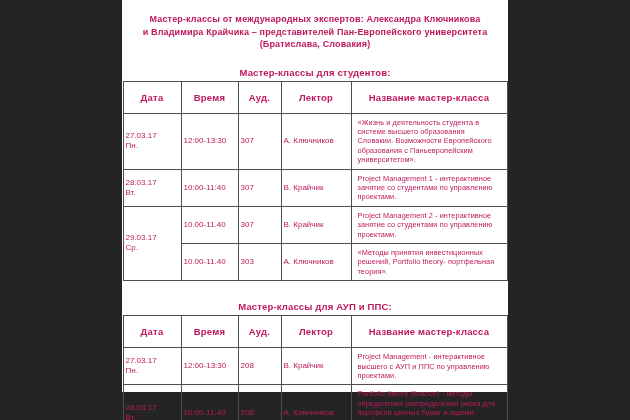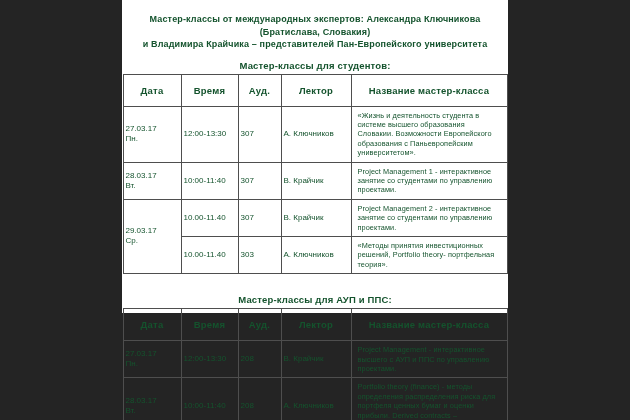--- a/index.html
+++ b/index.html
@@ -2,31 +2,31 @@
 <html><head>
 <meta charset="utf-8">
 <style>
   html,body{margin:0;padding:0;}
   body{
     width:630px;height:420px;position:relative;overflow:hidden;
     background:#242424;
     font-family:"Liberation Sans","DejaVu Sans",sans-serif;
   }
   .page{
-    position:absolute;left:122px;top:0;width:386px;height:313px;
-    background:#ffffff;color:#14532d;
+    position:absolute;left:122px;top:0;width:386px;height:392px;
+    background:#ffffff;color:#be185d;
   }
   .doc-title{
     padding-top:13px;text-align:center;font-weight:700;
     font-size:9px;line-height:12.5px;letter-spacing:0.15px;
   }
   .section-title{
     text-align:center;font-weight:700;font-size:9.5px;letter-spacing:0.15px;
   }
-  .section-title.first{margin-top:9px;}
+  .section-title.first{margin-top:16px;}
   .section-title.second{margin-top:20px;}
   table.schedule{
     border-collapse:collapse;table-layout:fixed;
     width:384px;margin:3px auto 0;padding-left:48px;
   }
   .schedule th,.schedule td{border:1.5px solid #4e4e4e;}
   .schedule th{
     font-size:9.5px;font-weight:700;padding:10px 0;letter-spacing:0.2px;
   }
   .schedule td{
@@ -42,22 +42,22 @@
   col.c-lect{width:70px;}
   col.c-name{width:156px;}
 </style>
 </head>
 <body>
 
 <div class="page">
 
   <div class="doc-title">
     <div>Мастер-классы от международных экспертов: Александра Ключникова</div>
+    <div>и Владимира Крайчика – представителей Пан-Европейского университета</div>
     <div>(Братислава, Словакия)</div>
-    <div>и Владимира Крайчика – представителей Пан-Европейского университета</div>
   </div>
 
   <div class="section-title first">Мастер-классы для студентов:</div>
 
   <table class="schedule">
     <colgroup>
       <col class="c-date">
         <col class="c-time">
         <col class="c-room">
         <col class="c-lect">

